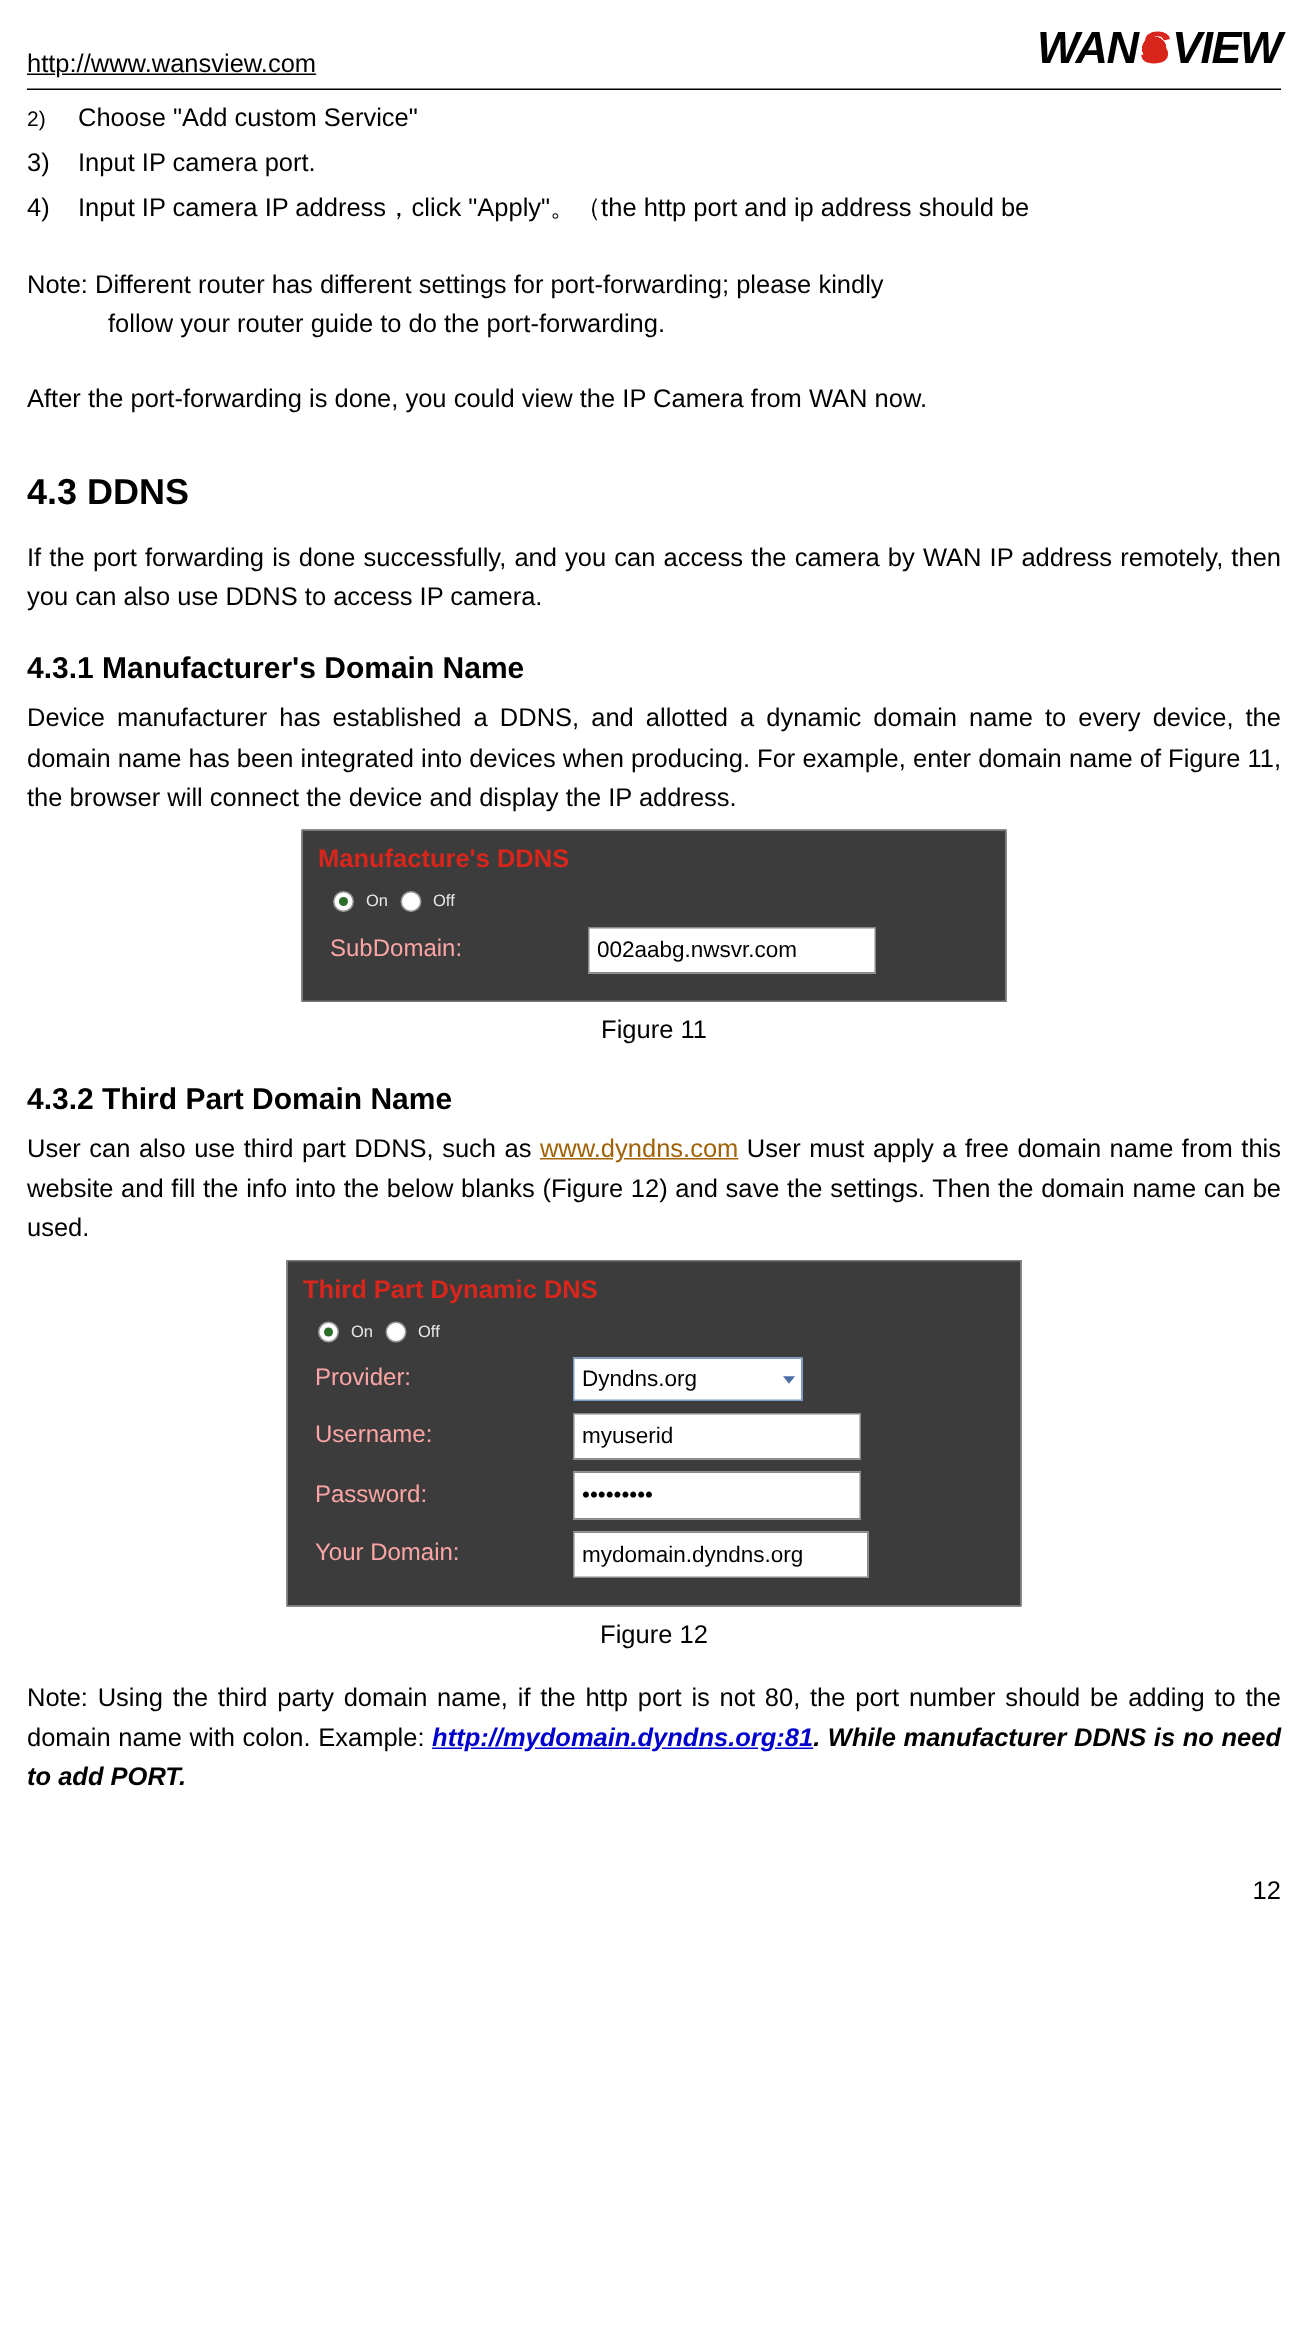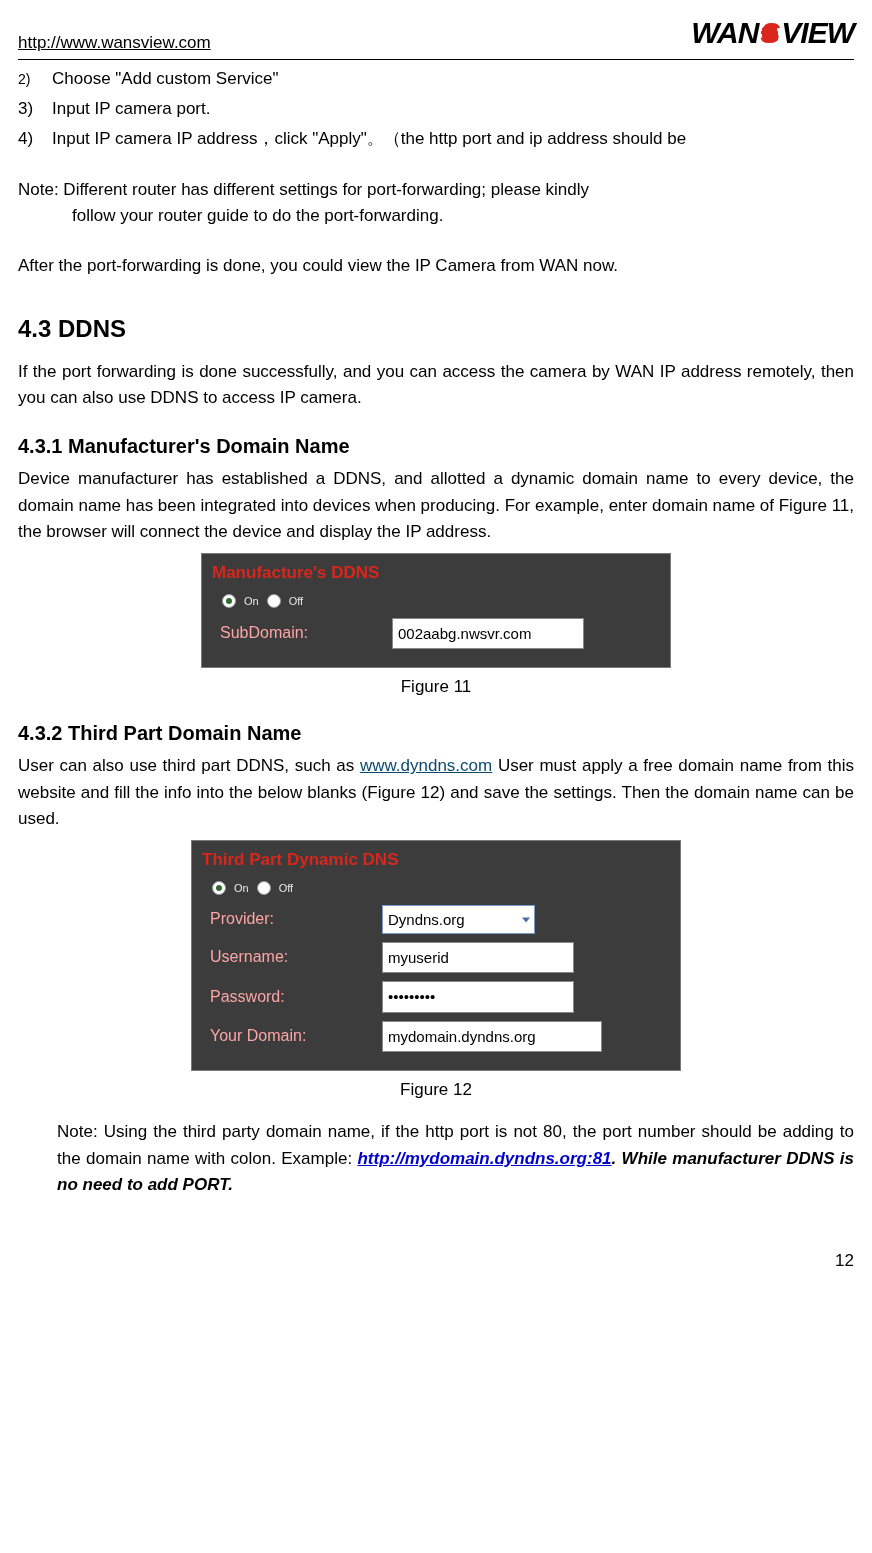--- a/index.html
+++ b/index.html
@@ -35,21 +35,21 @@
     }
     .list-item { padding-left: 42px; text-indent: -42px; margin-bottom: 4px; }
     .list-item .num { display: inline-block; width: 34px; text-indent: 0; }
     .list-item .num.small { font-size: 14px; }
     .list-item .cont { padding-left: 42px; }
     .note { font-weight: normal; margin: 24px 0; text-align: justify; }
     .note-indent { padding-left: 54px; display: block; }
     .para { margin-bottom: 20px; text-align: justify; }
     .h2 { font-size: 24px; font-weight: bold; margin: 30px 0 12px 0; }
     .h3 { font-size: 20px; font-weight: bold; margin: 18px 0 4px 0; }
-    .link { color: #0c4a6e; text-decoration: underline; }
+    .link { color: #a16207; text-decoration: underline; }
     .fig-caption { text-align: center; margin: 6px 0 16px 0; }
     .fig-container { display: flex; justify-content: center; margin-top: 8px; }
     .panel {
       background: #3c3c3c;
       border: 1px solid #7a7a7a;
       padding: 6px 10px 10px 10px;
     }
     .panel.w1 { width: 470px; }
     .panel.w2 { width: 490px; }
     .panel-title { color: #d9261c; font-weight: bold; font-size: 17px; margin-bottom: 6px; }
@@ -73,40 +73,40 @@
       top: 3px; left: 3px;
     }
     .panel-input {
       background: #fff;
       border: 1px solid #888;
       padding: 3px 5px;
       font-size: 15px;
       width: 192px;
       font-family: Arial, sans-serif;
     }
-    .panel-input.wide { width: 220px; }
+    .panel-input.wide { width: 197px; }
     .panel-select {
       background: #fff;
       border: 1px solid #7a9ac7;
       padding: 2px 20px 2px 5px;
       font-size: 15px;
       width: 153px;
       position: relative;
       display: inline-block;
     }
     .panel-select::after {
       content: "";
       position: absolute;
       right: 4px; top: 50%;
       transform: translateY(-50%);
       border-left: 4px solid transparent;
       border-right: 4px solid transparent;
       border-top: 5px solid #4a6fa5;
     }
-    .note2 { text-align: justify; margin-left: 39px; }
+    .note2 { text-align: justify; }
     .note2 .strong { font-weight: bold; font-style: italic; }
     .note2 .strong.link2 { color: #0000cc; text-decoration: underline; }
     .page-num { text-align: right; font-size: 17px; margin-top: 50px; }
   </style>
 </head>
 <body>
 
 <div class="header">
   <div class="url">http://www.wansview.com</div>
   <div class="logo">

